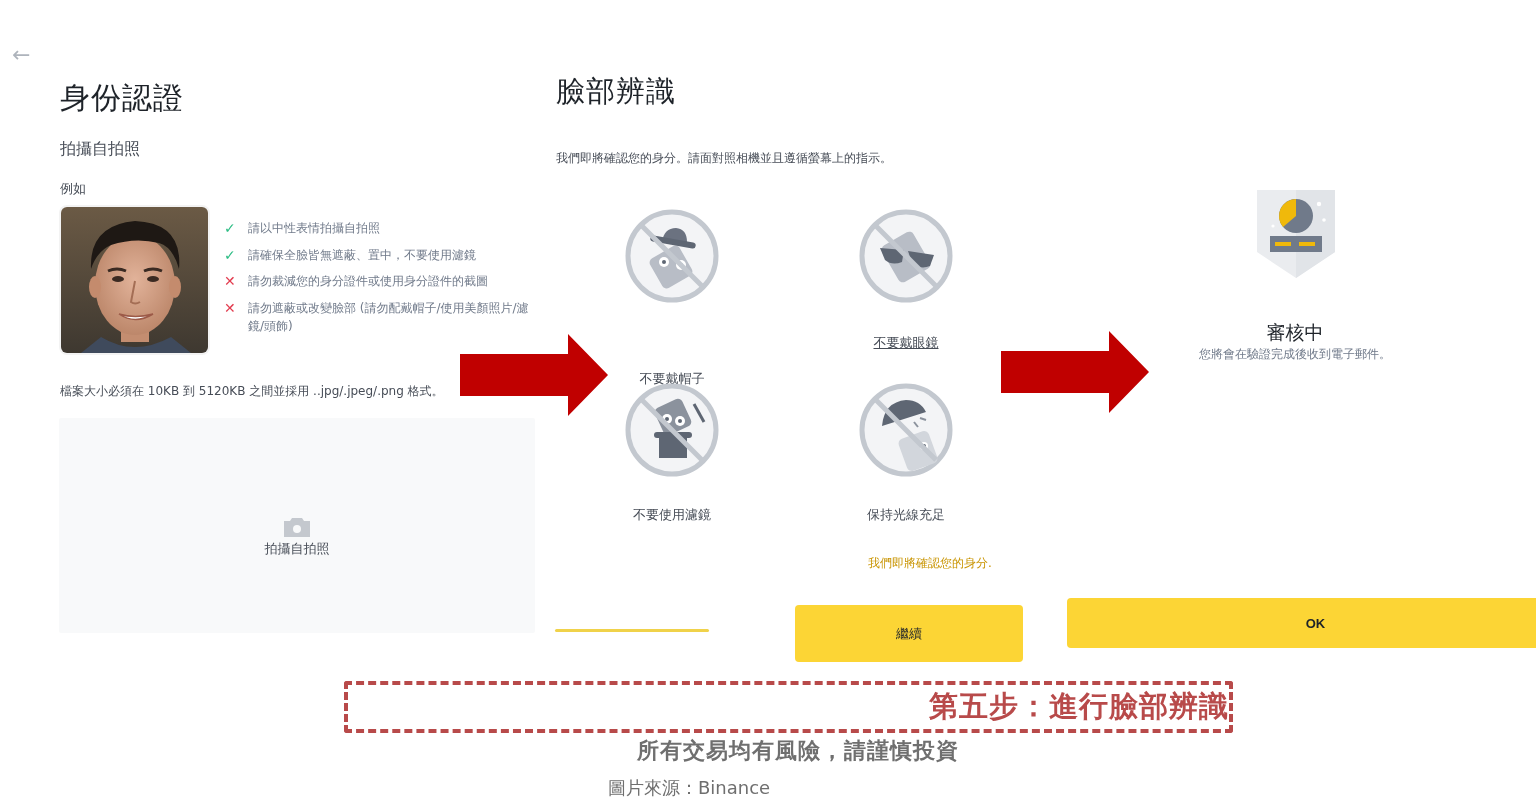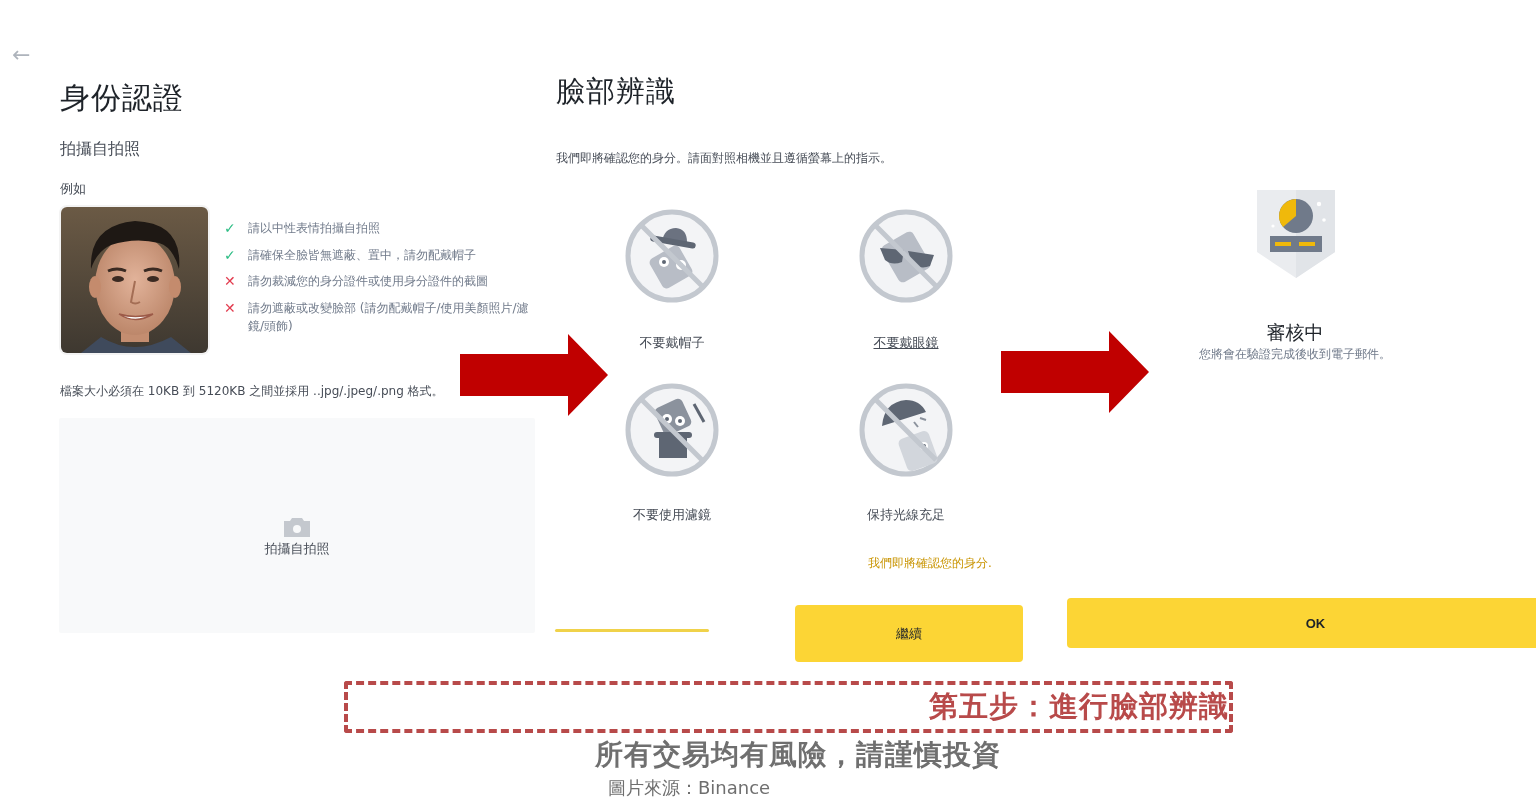--- a/index.html
+++ b/index.html
@@ -51,21 +51,21 @@
     .status-icon { left: 1257px; top: 190px; width: 78px; height: 90px; }
     .p3-title { left: 1160px; top: 320px; width: 270px; text-align: center; font-size: 19px; color: #1e2329; }
     .p3-desc { left: 1160px; top: 346px; width: 270px; text-align: center; font-size: 12px; color: #707a8a; }
     .ok-btn { left: 1067px; top: 598px; width: 497px; height: 50px; background: #fcd535; border-radius: 4px;
       border: none; font-size: 13px; font-weight: bold; color: #1e2329; display: flex; align-items: center; justify-content: center; cursor: pointer; }
 
     
     .step-box { left: 344px; top: 681px; width: 889px; height: 52px; border: 4px dashed #b84a4a; border-radius: 3px;
       display: flex; align-items: center; justify-content: flex-end; }
     .step-box span { font-size: 29px; font-weight: bold; color: #b84a4a; letter-spacing: 1px; }
-    .risk-warning { left: 400px; top: 736px; width: 796px; text-align: center; font-size: 28px; font-weight: bold; color: #6f6f6f; letter-spacing: 1px; }
+    .risk-warning { left: 400px; top: 736px; width: 796px; text-align: center; font-size: 22px; font-weight: bold; color: #6f6f6f; letter-spacing: 1px; }
     .source { left: 608px; top: 776px; font-size: 18px; color: #6f6f6f; }
   </style>
 </head>
 <body>
 
 <div class="abs back-arrow">←</div>
 <div class="abs p1-title">身份認證</div>
 <div class="abs p1-subtitle">拍攝自拍照</div>
 <div class="abs p1-example">例如</div>
 
@@ -97,21 +97,21 @@
   </svg>
 </div>
 
 <div class="abs rules">
   <div class="rule">
     <span class="mark ok">✓</span>
     <span>請以中性表情拍攝自拍照</span>
   </div>
   <div class="rule">
     <span class="mark ok">✓</span>
-    <span>請確保全臉皆無遮蔽、置中，請勿配戴帽子</span>
+    <span>請確保全臉皆無遮蔽、置中，不要使用濾鏡</span>
   </div>
   <div class="rule">
     <span class="mark no">✕</span>
     <span>請勿裁減您的身分證件或使用身分證件的截圖</span>
   </div>
   <div class="rule">
     <span class="mark no">✕</span>
     <span>請勿遮蔽或改變臉部 (請勿配戴帽子/使用美顏照片/濾鏡/頭飾)</span>
   </div>
 </div>
@@ -130,21 +130,21 @@
 
 <div class="abs arrow" style="left:460px; top:334px;">
   <svg width="150" height="82" viewBox="0 0 150 82">
     <polygon points="0,20 108,20 108,0 148,41 108,82 108,62 0,62" fill="#c00000"></polygon>
   </svg>
 </div>
 
 <div class="abs p2-title">臉部辨識</div>
 <div class="abs p2-desc">我們即將確認您的身分。請面對照相機並且遵循螢幕上的指示。</div>
 
-<div class="abs tip t1" style="left:582px; top:208px;">
+<div class="abs tip t1" style="left:582px; top:208px;gap:36px;">
   <span class="tip-icon">
     <svg width="96" height="96" viewBox="0 0 96 96">
       <circle cx="48" cy="48" r="44" fill="#f3f4f6" stroke="#c3c8cf" stroke-width="5"></circle>
       <rect x="30" y="42" width="34" height="34" rx="5" transform="rotate(-30 47 59)" fill="#b8bdc6"></rect>
       <circle cx="40" cy="54" r="5" fill="#fff"></circle>
         <circle cx="40" cy="54" r="2" fill="#5e6673"></circle>
       <circle cx="57" cy="57" r="5" fill="#fff"></circle>
         <circle cx="57" cy="57" r="2" fill="#5e6673"></circle>
       <path d="M38 34 Q40 20 52 20 Q63 21 63 34 Z" fill="#6b7280"></path>
       <rect x="26" y="31" width="46" height="6" rx="3" transform="rotate(10 49 34)" fill="#5e6673"></rect>

